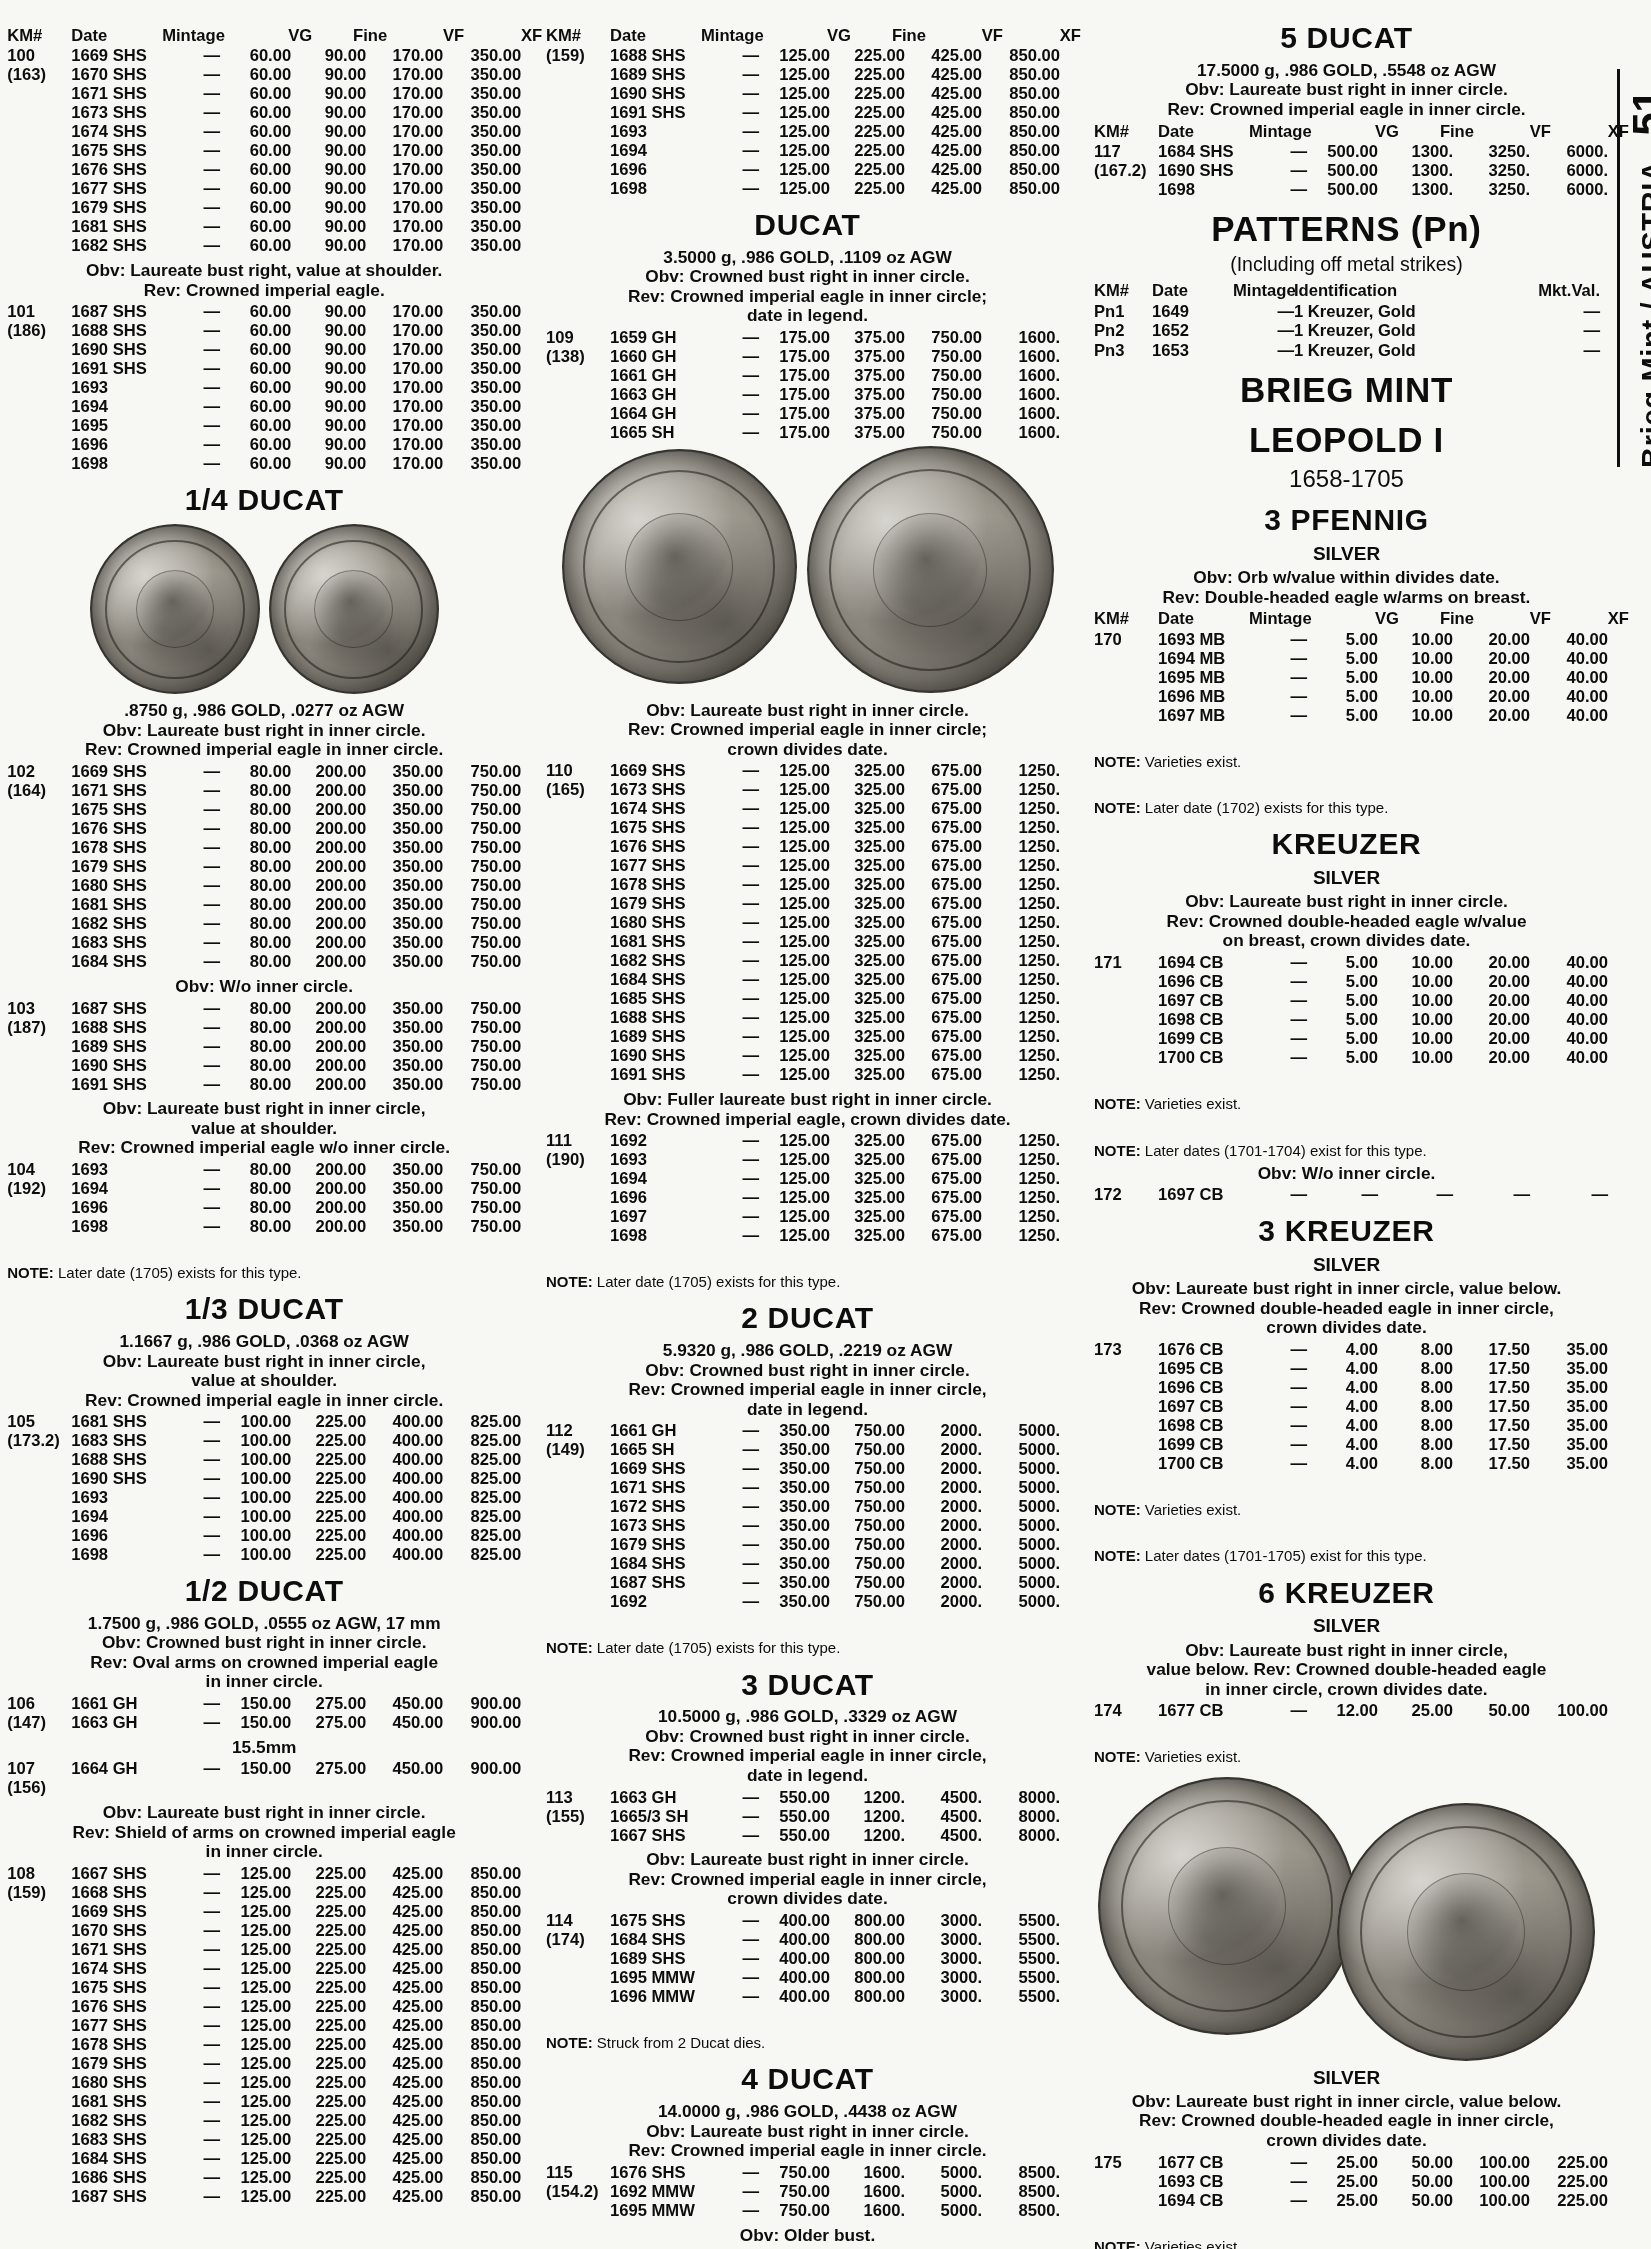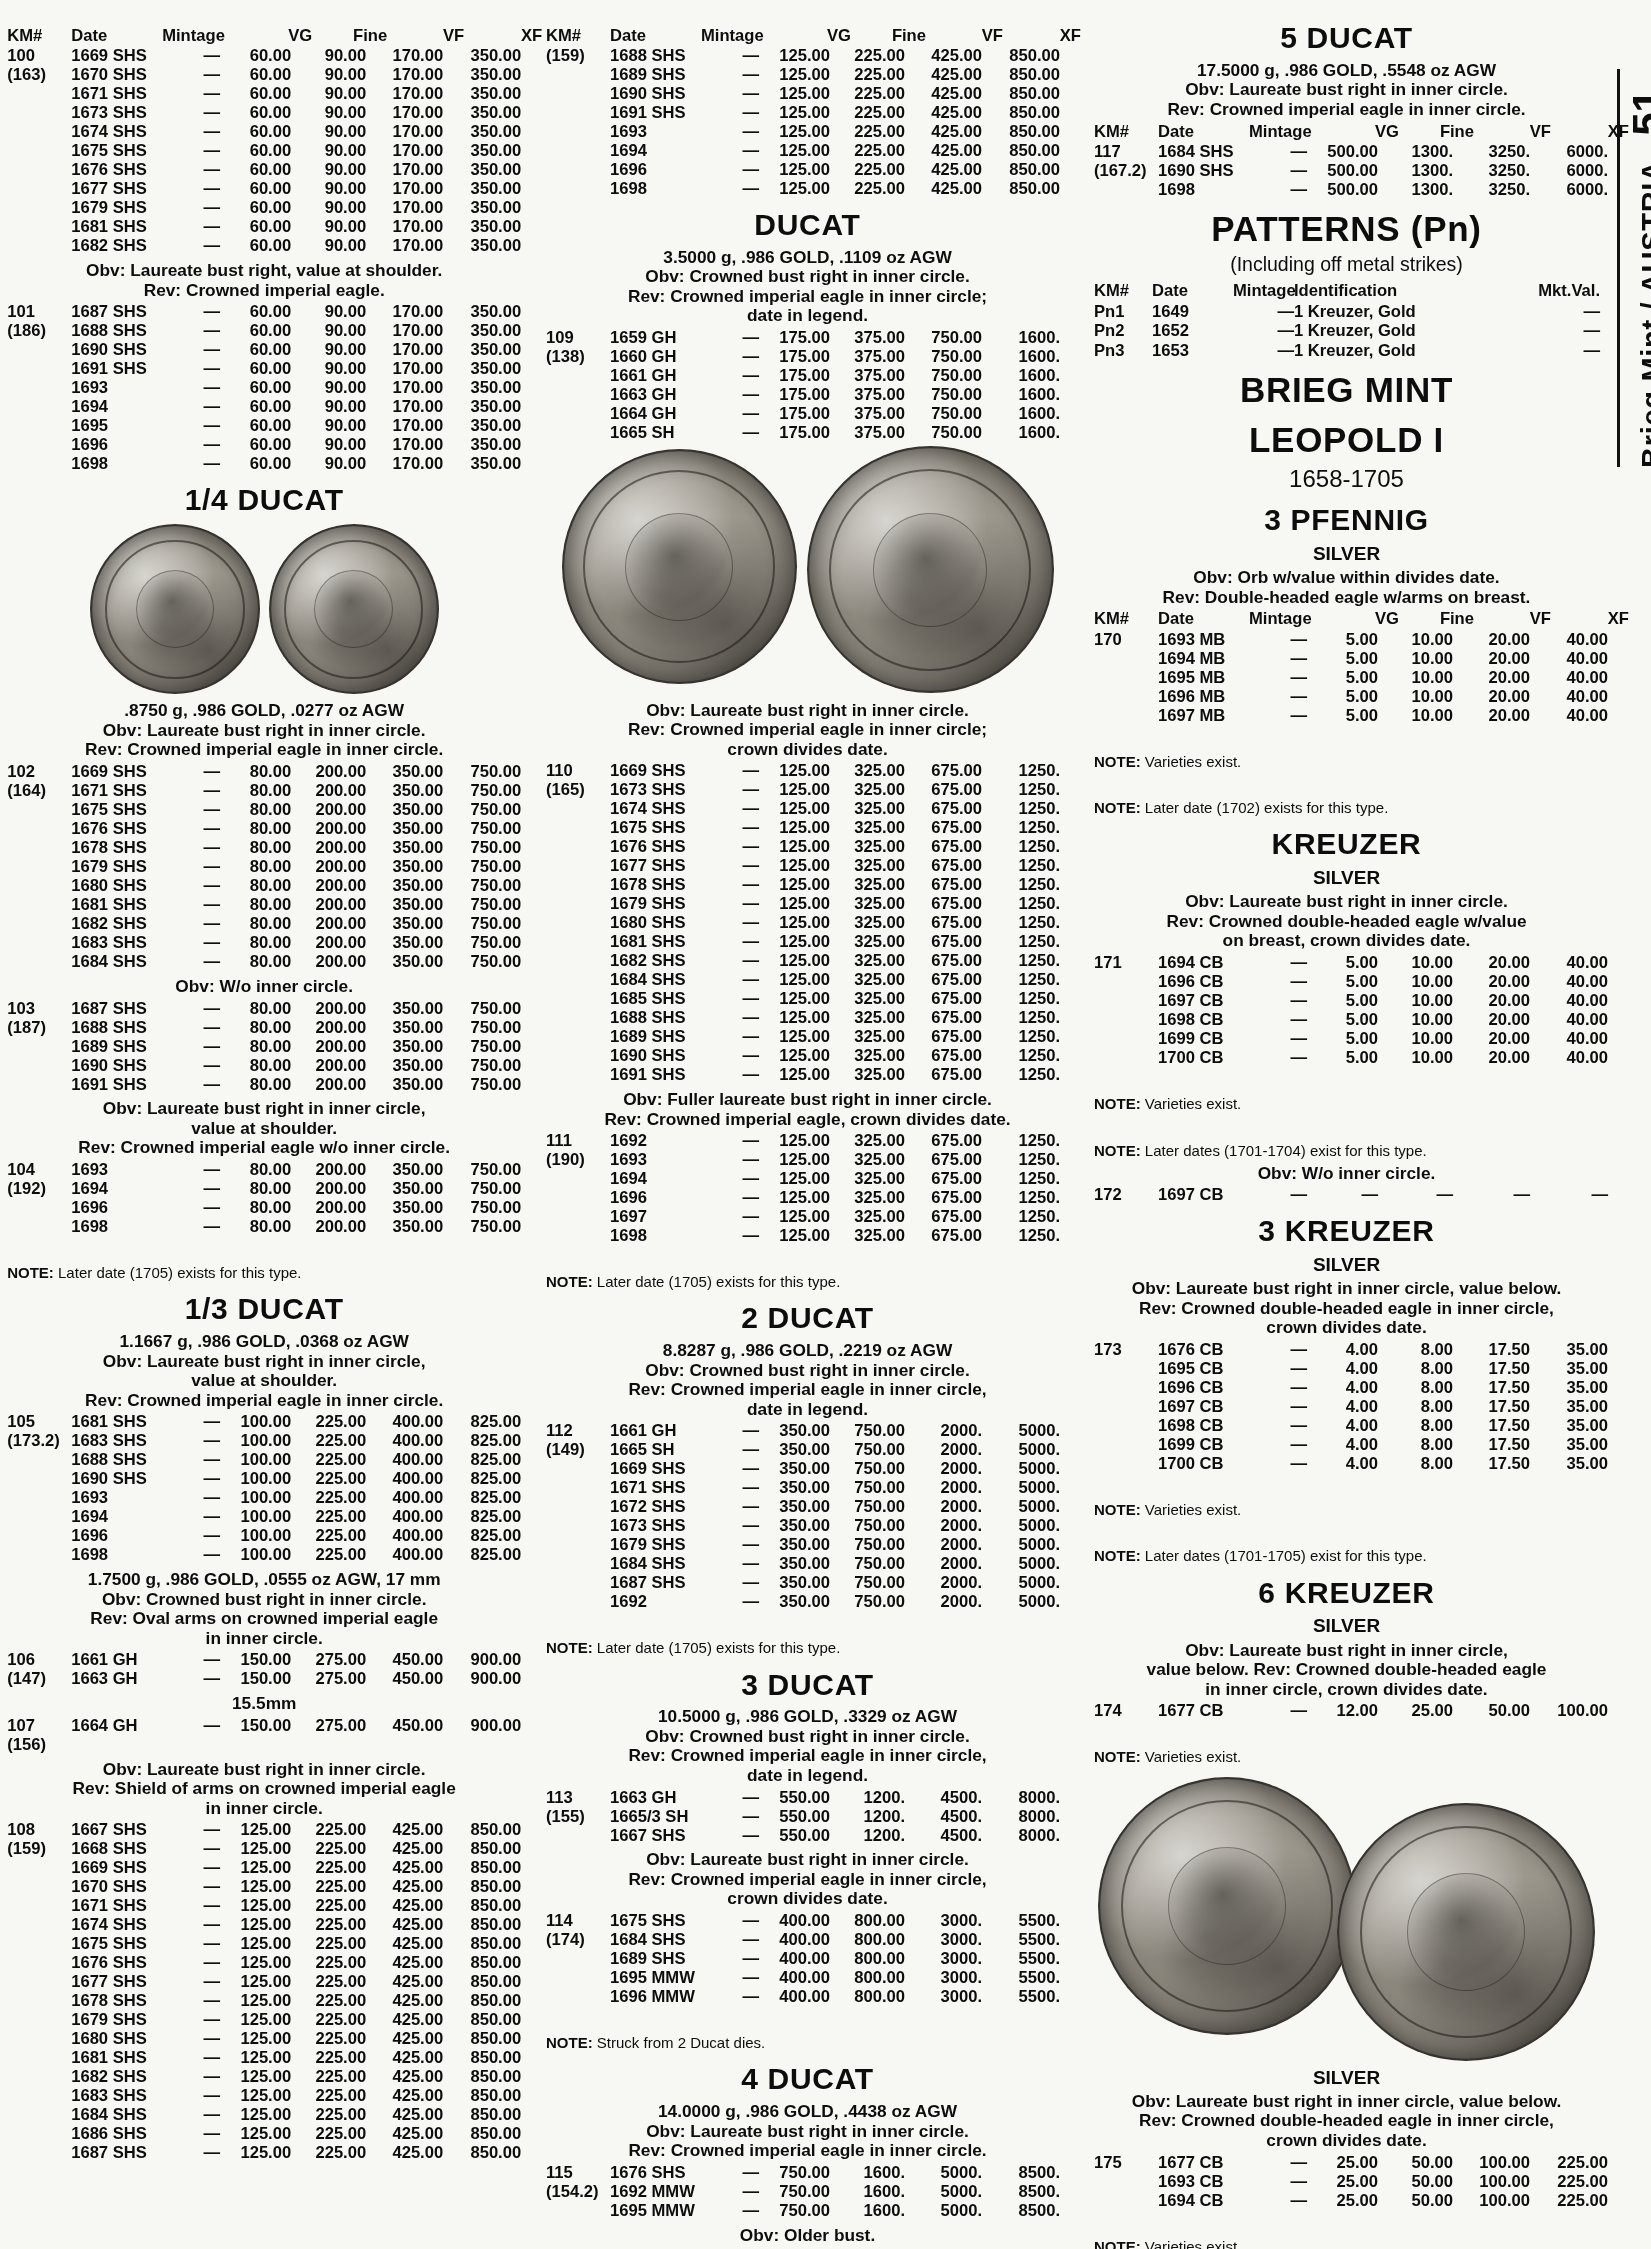--- a/index.html
+++ b/index.html
@@ -542,20 +542,21 @@
         <div class="trow">
           <div class="cell km"></div>
           <div class="cell date">1698</div>
           <div class="cell mint">—</div>
           <div class="cell num">100.00</div>
           <div class="cell num">225.00</div>
           <div class="cell num">400.00</div>
           <div class="cell num">825.00</div>
         </div>
       </div>
+      <div class="h1">1/2 DUCAT</div>
       <div class="descgroup">
         <div class="center">1.7500 g, .986 GOLD, .0555 oz AGW, 17 mm</div>
         <div class="center">Obv: Crowned bust right in inner circle.</div>
         <div class="center">Rev: Oval arms on crowned imperial eagle</div>
         <div class="center">in inner circle.</div>
       </div>
       <div class="ptable">
         <div class="trow">
           <div class="cell km">106</div>
           <div class="cell date">1661 GH</div>
@@ -1135,21 +1136,21 @@
           <div class="cell mint">—</div>
           <div class="cell num">125.00</div>
           <div class="cell num">325.00</div>
           <div class="cell num">675.00</div>
           <div class="cell num">1250.</div>
         </div>
       </div>
       <div class="note"><b>NOTE:</b> <span>Later date (1705) exists for this type.</span></div>
       <div class="h1">2 DUCAT</div>
       <div class="descgroup">
-        <div class="center">8.8287 g, .986 GOLD, .2219 oz AGW</div>
+        <div class="center">5.9320 g, .986 GOLD, .2219 oz AGW</div>
         <div class="center">Obv: Crowned bust right in inner circle.</div>
         <div class="center">Rev: Crowned imperial eagle in inner circle,</div>
         <div class="center">date in legend.</div>
       </div>
       <div class="ptable">
         <div class="trow">
           <div class="cell km">112</div>
           <div class="cell date">1661 GH</div>
           <div class="cell mint">—</div>
           <div class="cell num">350.00</div>

